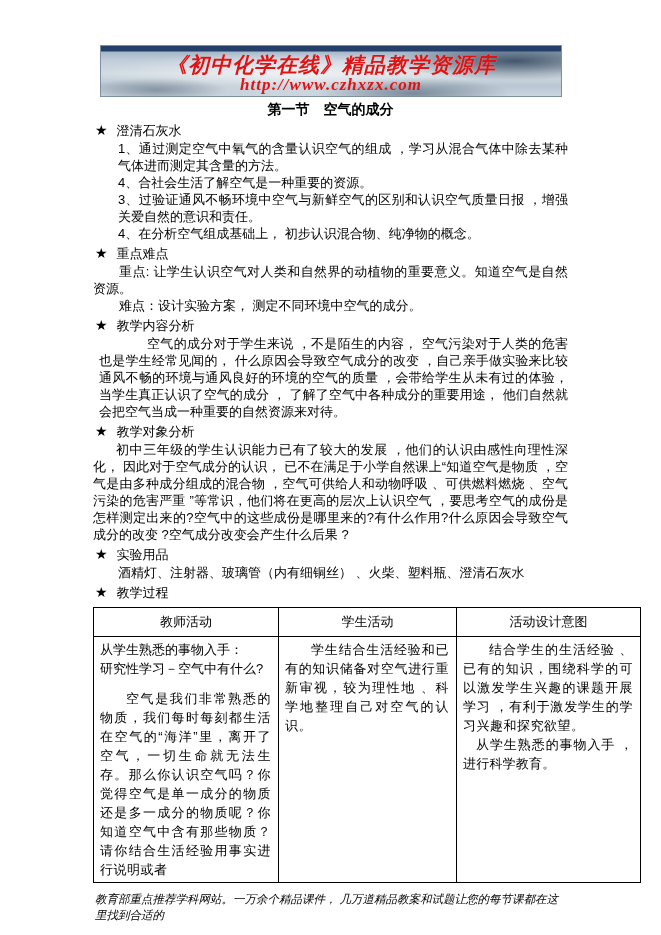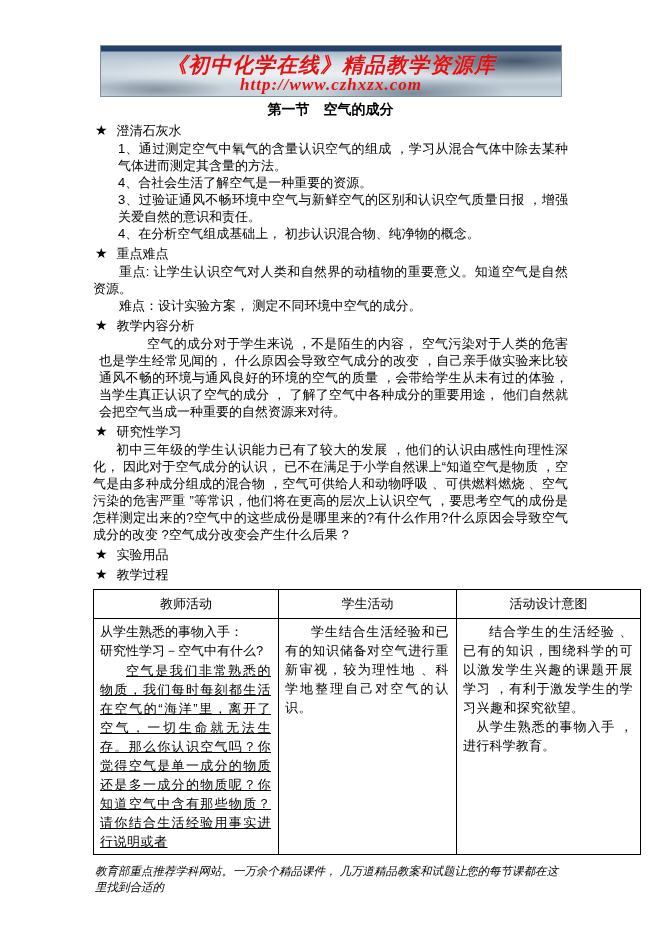--- a/index.html
+++ b/index.html
@@ -80,21 +80,21 @@
     line-height:19px;
   }
   .cell-line { text-align:left; }
   .cell-par {
     text-indent:26px; text-align:justify; text-justify:inter-character;
     letter-spacing:0.5px;
   }
   .td-student { padding-top:44px; }
   .td-intent  { padding-top:52px; }
   .cell-par2  { text-indent:13px; text-align:justify; letter-spacing:0.2px; }
-  .teacher-par { margin-top:1px;text-decoration:underline; }
+  .teacher-par { margin-top:11px; }
 
   
   .footer {
     margin-top:8px; margin-left:2px; width:474px;
     font-family:"Liberation Serif","DejaVu Serif",serif;
     font-style:italic; font-size:11.5px; line-height:16px;
   }
 </style>
 </head>
 <body>
@@ -134,28 +134,29 @@
         <div class="p-keypoint">难点：设计实验方案， 测定不同环境中空气的成分。</div>
 
         <div class="sec-heading">
           <span class="star">★</span>
           <span class="sec-label">教学内容分析</span>
         </div>
         <div class="p-content">空气的成分对于学生来说 ，不是陌生的内容， 空气污染对于人类的危害也是学生经常见闻的， 什么原因会导致空气成分的改变 ，自己亲手做实验来比较通风不畅的环境与通风良好的环境的空气的质量 ，会带给学生从未有过的体验， 当学生真正认识了空气的成分 ， 了解了空气中各种成分的重要用途， 他们自然就会把空气当成一种重要的自然资源来对待。</div>
 
         <div class="sec-heading">
           <span class="star">★</span>
-          <span class="sec-label">研究性学习</span>
+          <span class="sec-label">教学对象分析</span>
         </div>
         <div class="p-audience">初中三年级的学生认识能力已有了较大的发展 ，他们的认识由感性向理性深化， 因此对于空气成分的认识， 已不在满足于小学自然课上“知道空气是物质 ，空气是由多种成分组成的混合物 ，空气可供给人和动物呼吸 、可供燃料燃烧 、空气污染的危害严重 ”等常识，他们将在更高的层次上认识空气 ，要思考空气的成份是怎样测定出来的?空气中的这些成份是哪里来的?有什么作用?什么原因会导致空气成分的改变 ?空气成分改变会产生什么后果 ?</div>
 
         <div class="sec-heading">
           <span class="star">★</span>
           <span class="sec-label">实验用品</span>
         </div>
+        <div class="materials-line">酒精灯、注射器、玻璃管（内有细铜丝） 、火柴、塑料瓶、澄清石灰水</div>
 
         <div class="sec-heading">
           <span class="star">★</span>
           <span class="sec-label">教学过程</span>
         </div>
       </div>
     </div>
 
     <table class="process-table">
       <thead>

